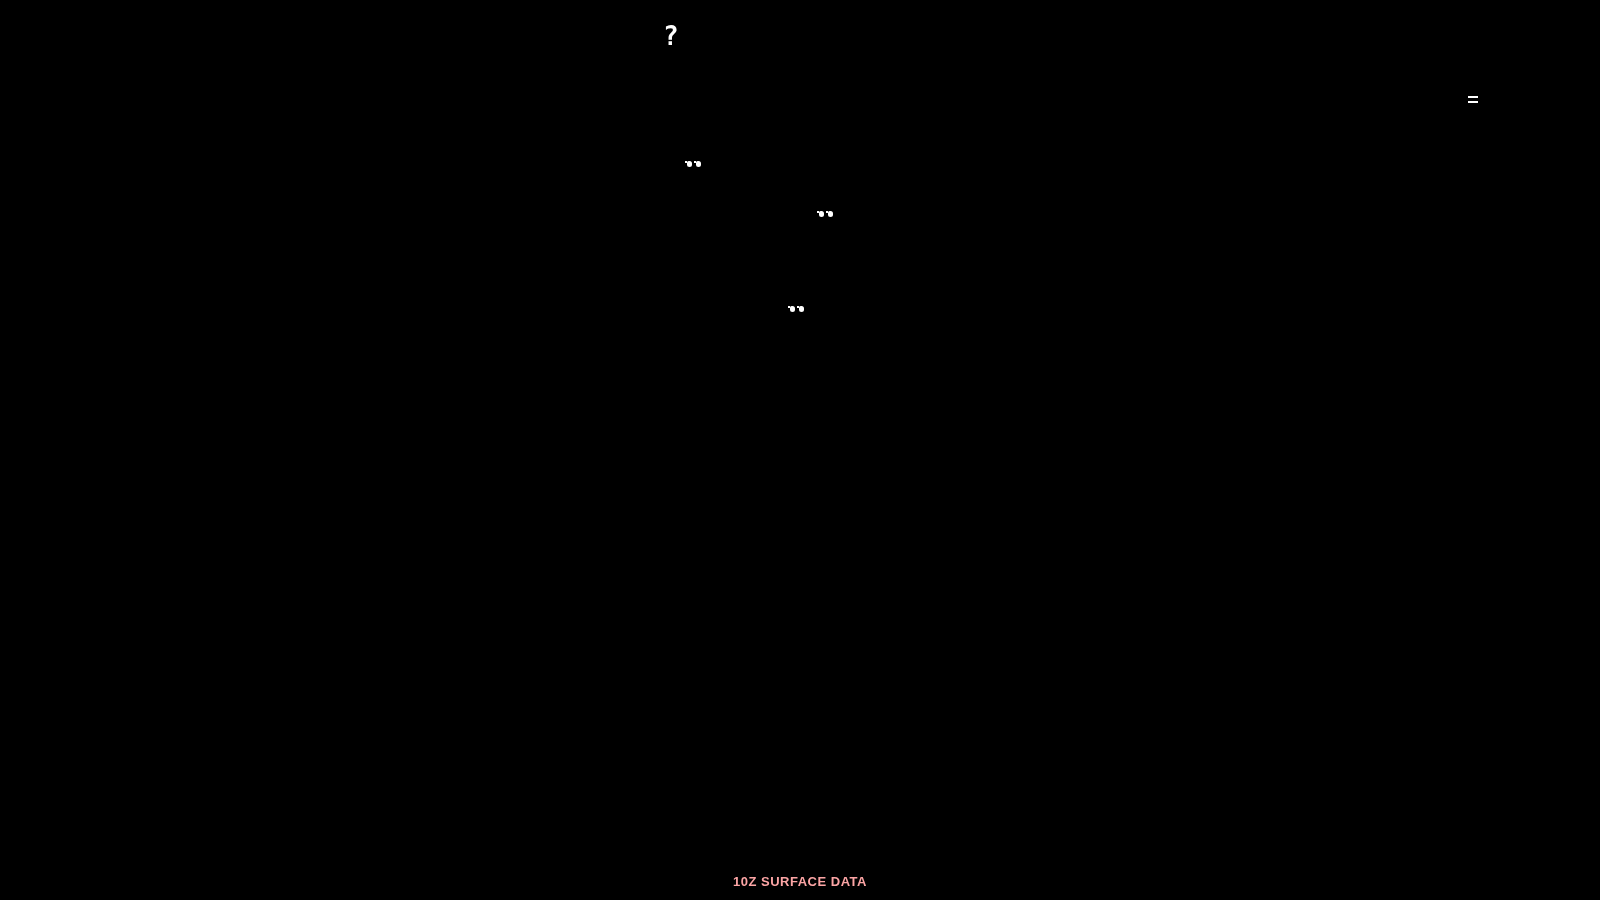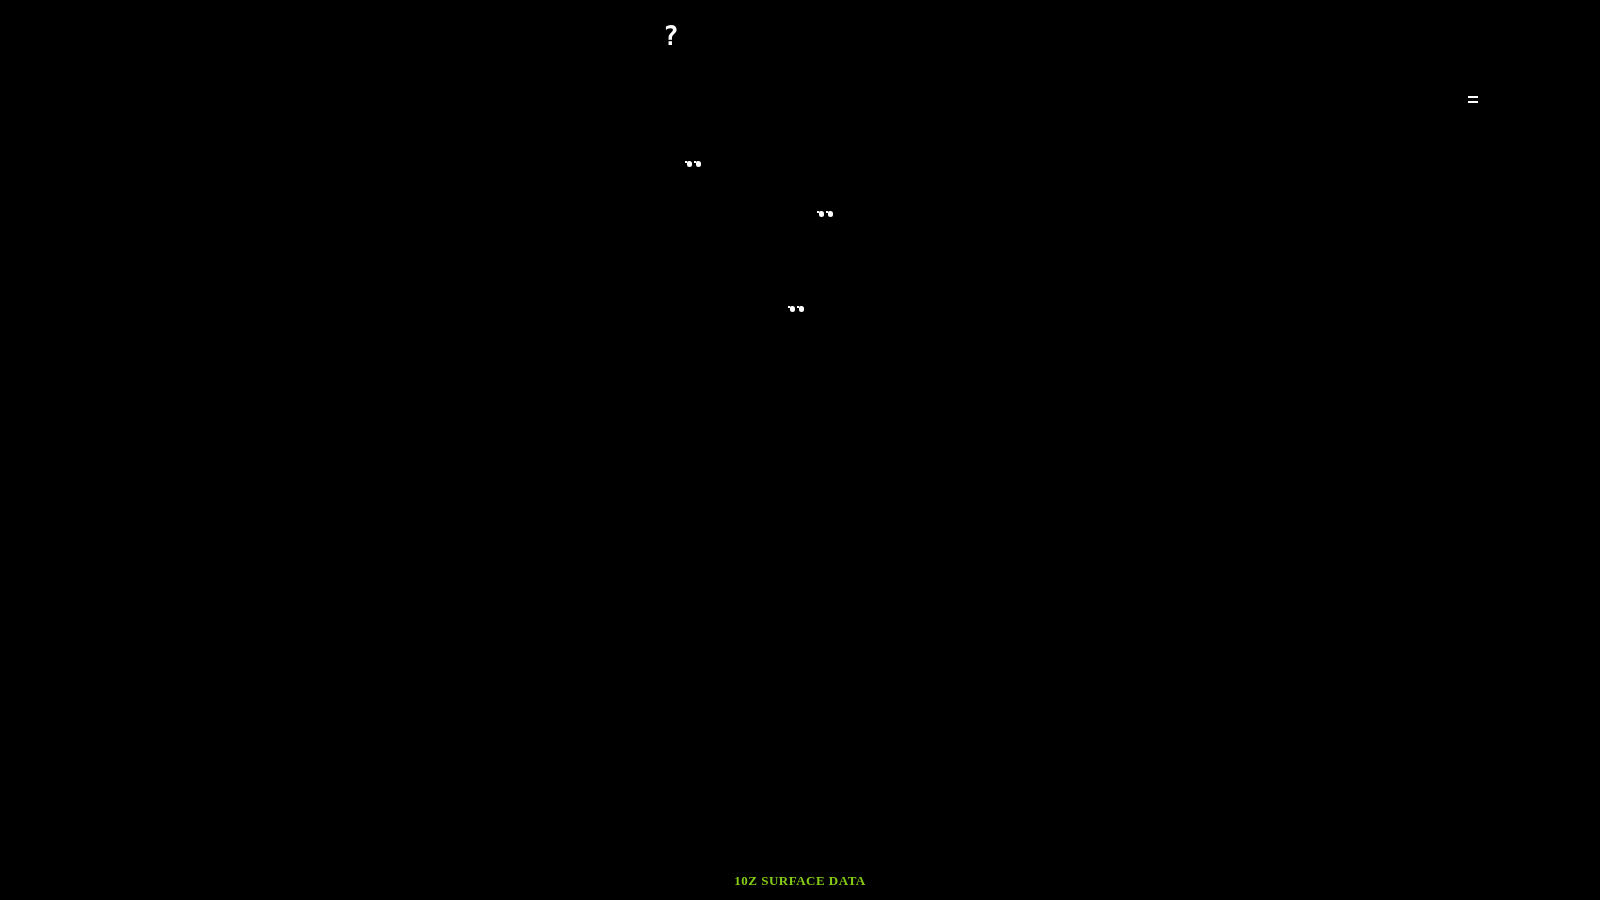--- a/index.html
+++ b/index.html
@@ -63,22 +63,22 @@
     width: 2px;
     height: 2px;
     background: #ffffff;
   }
   .caption {
     position: absolute;
     left: 0;
     right: 0;
     bottom: 11px;
     text-align: center;
-    color: #84cc16;
-    font-family: Liberation Serif, serif;
+    color: #fca5a5;
+    font-family: Liberation Sans, sans-serif;
     font-size: 13px;
     font-weight: bold;
     letter-spacing: 0.5px;
     white-space: pre;
   }
 </style>
 </head>
 <body>
 
 <div class="screen">

